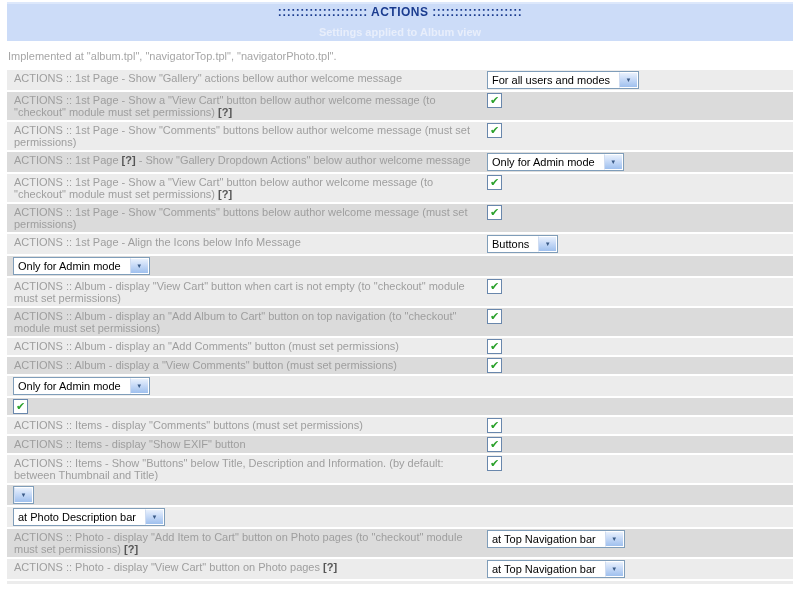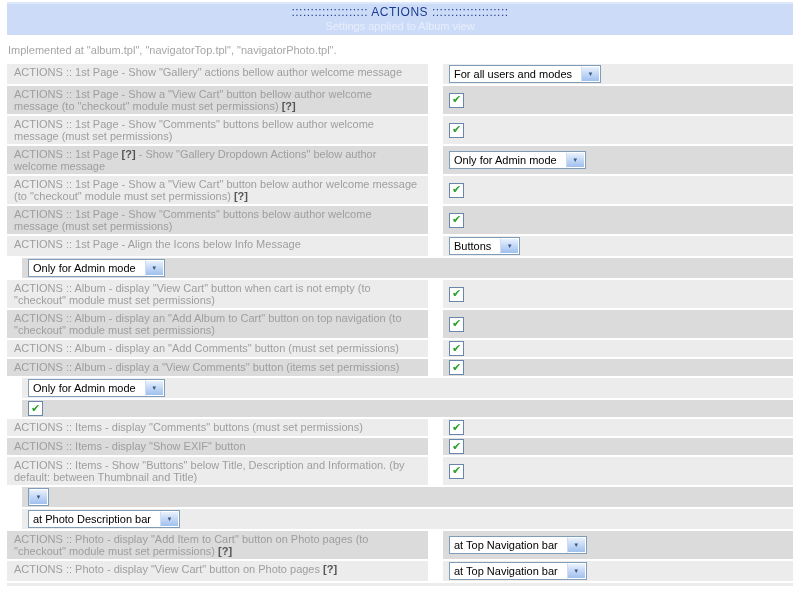--- a/index.html
+++ b/index.html
@@ -7,35 +7,35 @@
     width:800px; height:596px; overflow:hidden; background:#ffffff;
     font-family:"Liberation Sans", sans-serif;
   }
   .wrap { padding:2px 7px 0 7px; }
 
   .header {
     background:#ccdcf8; border-top:2px solid #dde8fb;
     text-align:center; padding:2px 0 3px 0;
   }
   .header-title {
-    color:#1b3c8f; font-weight:normal; font-size:12px; line-height:13px;
+    color:#1b3c8f; font-weight:bold; font-size:12px; line-height:13px;
     letter-spacing:0.5px;
   }
-  .header-subtitle { color:#e8eefb; font-size:11px; line-height:12px; margin-top:1px; }
+  .header-subtitle { color:#e8eefb; font-size:11px; line-height:12px; margin-top:7px;font-weight:bold; }
 
   .note { color:#a6a6a6; font-size:11px; line-height:13px; margin:9px 0 7px 1px; }
 
   .rows {}
   .row { display:flex; margin-bottom:2px; font-size:11px; line-height:12px; color:#9e9e9e; }
   .row.light .cell { background:#ececec; }
   .row.dark  .cell { background:#dbdbdb; }
   .cell { box-sizing:border-box; }
-  .cell-label { width:421px; padding:2px 10px 2px 7px; }
+  .cell-label { width:474px; padding:2px 10px 2px 7px; }
   .cell-label b.q { color:#555555; font-weight:bold; }
-  .cell-control { flex:1; margin-left:15px; padding:1px 6px; display:flex; align-items:center; }
+  .cell-control { flex:1; margin-left:0; padding:1px 6px; display:flex; align-items:flex-start; }
 
   
   .xp-select {
     display:inline-flex; align-items:stretch; height:18px; box-sizing:border-box;
     border:1px solid #7f9db9; background:#ffffff; cursor:default;
   }
   .xp-select-text {
     padding:3px 9px 0 4px; color:#000000; white-space:nowrap; font-size:11px; line-height:11px;
   }
   .xp-select-arrow {
@@ -164,21 +164,21 @@
       <div class="row light">
     <div class="cell cell-label">ACTIONS :: Album - display an "Add Comments" button (must set permissions)</div>
     <div class="cell cell-control">
 
       <span class="xp-checkbox">
         <span class="check-glyph">✔</span>
       </span>
     </div>
   </div>
       <div class="row dark">
-    <div class="cell cell-label">ACTIONS :: Album - display a "View Comments" button (items set permissions)</div>
+    <div class="cell cell-label">ACTIONS :: Album - display a "View Comments" button (must set permissions)</div>
     <div class="cell cell-control">
 
       <span class="xp-checkbox">
         <span class="check-glyph">✔</span>
       </span>
     </div>
   </div>
       <div class="row light">
     <div class="cell cell-control">
       <span class="xp-select">

